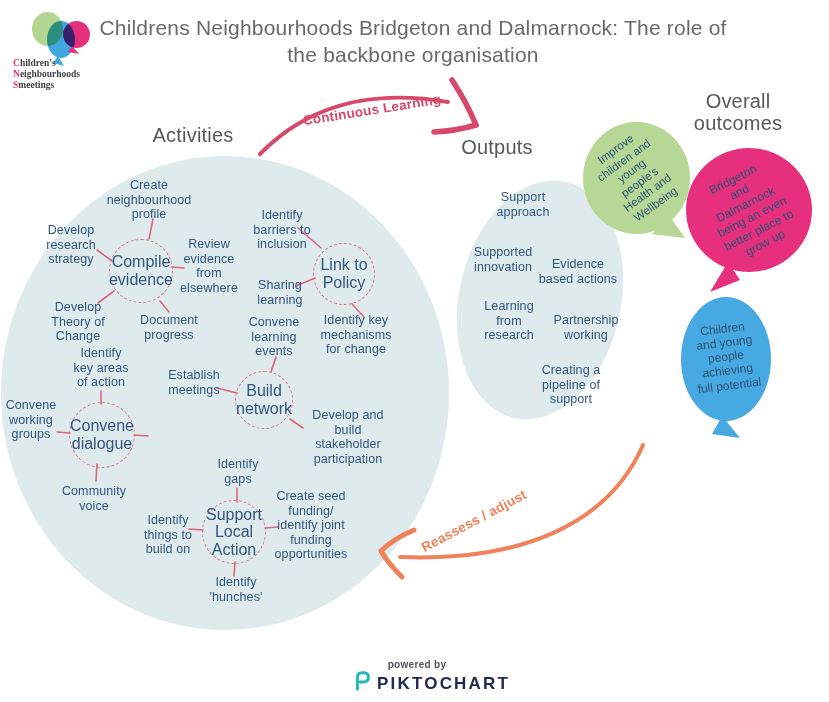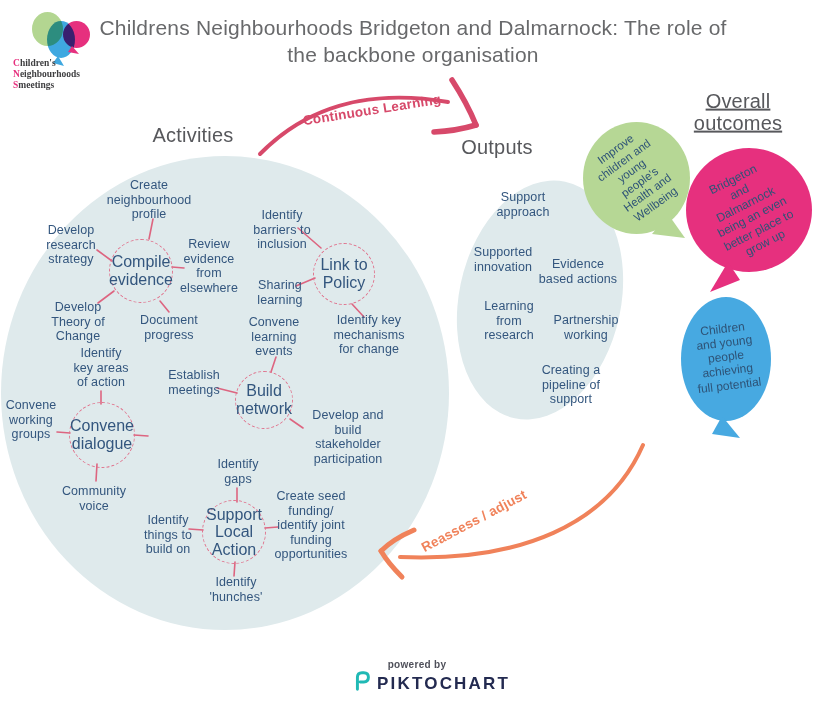--- a/index.html
+++ b/index.html
@@ -93,21 +93,21 @@
     <div><span class="cap">C</span><span>hildren's</span></div>
     <div><span class="cap">N</span><span>eighbourhoods</span></div>
     <div><span class="cap">S</span><span>meetings</span></div>
   </div>
 
   <div class="title t">Childrens Neighbourhoods Bridgeton and Dalmarnock: The role of
 the backbone organisation</div>
 
   <div class="heading" style="left:193px;top:135px;">Activities</div>
   <div class="heading" style="left:497px;top:147px;">Outputs</div>
-  <div class="heading t" style="left:738px;top:112px;text-decoration:underline;">Overall
+  <div class="heading t" style="left:738px;top:112px;">Overall
 outcomes</div>
 
   <div class="arrow-label t" style="left:372px;top:110px;transform:translate(-50%,-50%) rotate(-9deg);color:#d7496a;">Continuous Learning</div>
   <div class="arrow-label t" style="left:474px;top:521px;transform:translate(-50%,-50%) rotate(-28deg);color:#f0825a;">Reassess / adjust</div>
 
   <div class="hub t" style="left:141px;top:271px;width:62px;height:62px;"><span>Compile
 evidence</span></div>
   <div class="hub t" style="left:344px;top:274px;width:60px;height:60px;"><span>Link to
 Policy</span></div>
   <div class="hub t" style="left:264px;top:400px;width:56px;height:56px;"><span>Build
@@ -132,21 +132,21 @@
 Theory of
 Change</div>
   <div class="node t" style="left:169px;top:327px;">Document
 progress</div>
 
   <div class="node t" style="left:282px;top:230px;">Identify
 barriers to
 inclusion</div>
   <div class="node t" style="left:280px;top:292px;">Sharing
 learning</div>
-  <div class="node t" style="left:369px;top:335px;">Identify key
+  <div class="node t" style="left:356px;top:335px;">Identify key
 mechanisms
 for change</div>
 
   <div class="node t" style="left:274px;top:337px;">Convene
 learning
 events</div>
   <div class="node t" style="left:194px;top:382px;">Establish
 meetings</div>
   <div class="node t" style="left:348px;top:437px;">Develop and
 build

